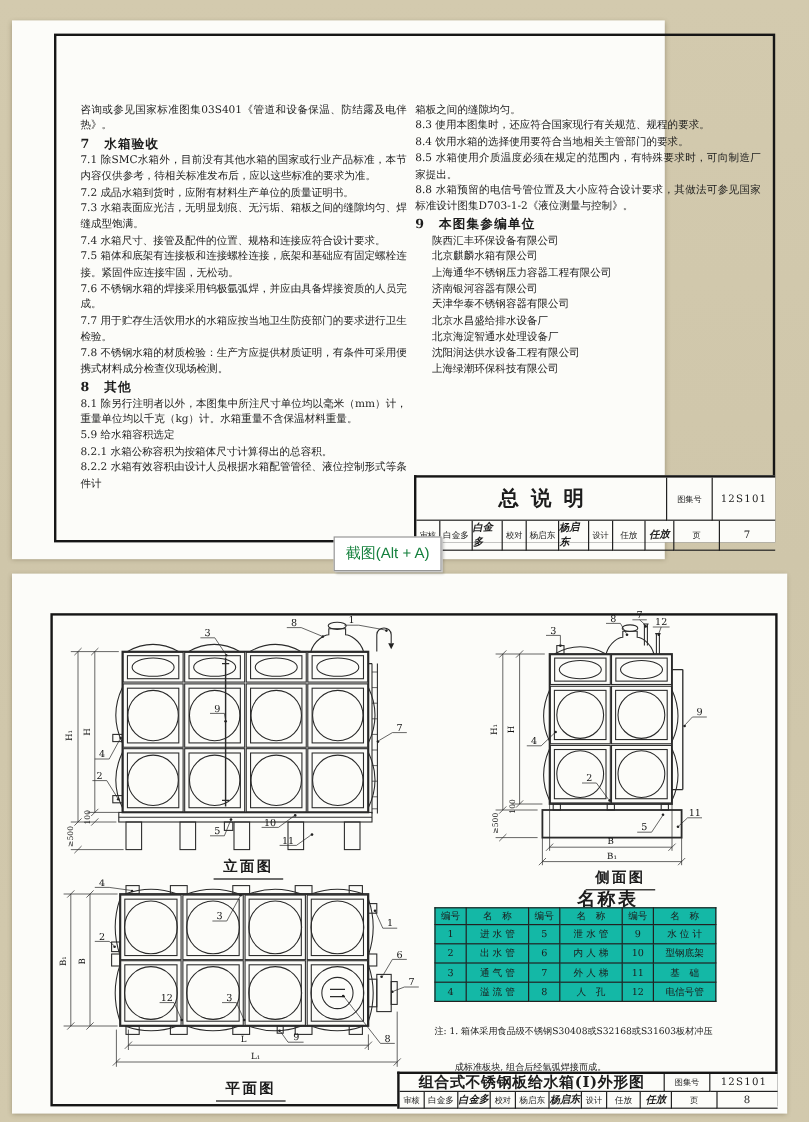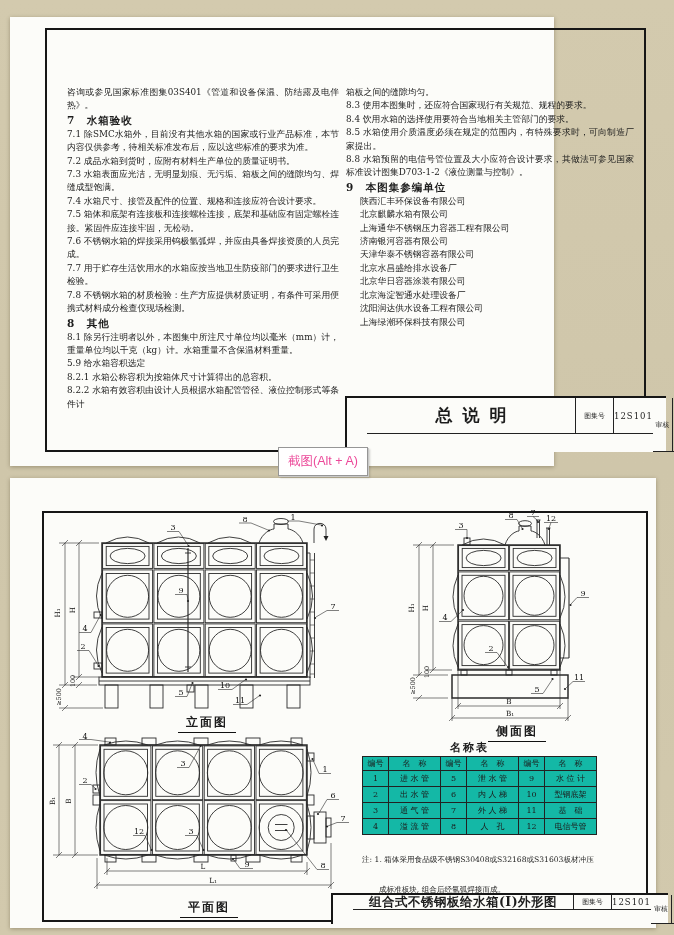--- a/index.html
+++ b/index.html
@@ -14,45 +14,45 @@
   .frame{position:absolute;border:2px solid #161616;}
   .frame1{left:35px;top:11px;width:597px;height:420px;}
   .frame2{left:32px;top:33px;width:602px;height:407px;}
   .col{position:absolute;font-size:8.8px;line-height:13.4px;text-align:justify;}
   .col p{margin:0;}
   .bp{font-size:8.8px;line-height:13.4px;}
   .bh{font-size:10.5px;line-height:15px;font-weight:bold;letter-spacing:1px;}
   .company{font-size:8.8px;line-height:13.4px;padding-left:14px;}
   
   .tblock{position:absolute;border-left:2px solid #161616;border-top:2px solid #161616;
-          display:flex;flex-direction:row;background:#fcfcf9;padding-left:20px;}
+          display:flex;flex-direction:column;background:#fcfcf9;}
   .tb-row{display:flex;flex:1;}
   .tb-cell{border-right:1px solid #222;border-bottom:1px solid #222;display:flex;
            align-items:center;justify-content:center;overflow:hidden;}
   .tb-cell.last{border-right:none;}
   .tb-title1{font-size:17px;font-weight:bold;letter-spacing:10px;text-indent:10px;}
   .tb-title2{font-size:12.5px;font-weight:bold;letter-spacing:.5px;white-space:nowrap;}
   .tb-lab{font-size:6.8px;}
   .tb-val{font-size:8.5px;letter-spacing:1px;}
   .tb-name{font-size:7.2px;}
   .sig{font-style:italic;font-weight:bold;font-size:8.5px;transform:rotate(-2deg);}
   
   table.ntable{border-collapse:collapse;background:#14b8a6;}
   table.ntable td,table.ntable th{border:1px solid #222;text-align:center;padding:0;
       font-weight:normal;font-size:8px;height:15px;}
   table.ntable tr.hd td{height:13px;font-size:8px;}
   .notes{font-size:7.6px;line-height:9.9px;white-space:pre;}
   .vtitle{position:absolute;font-size:12px;font-weight:bold;letter-spacing:2px;
           text-align:center;border-bottom:1.6px solid #111;padding-bottom:1px;}
-  .ttl-ntable{position:absolute;font-size:11px;font-weight:bold;letter-spacing:2px;}
+  .ttl-ntable{position:absolute;font-size:15px;font-weight:bold;letter-spacing:2px;margin-left:31px;}
   
   .tooltip{position:absolute;left:278px;top:447px;width:88px;height:27px;background:#fff;
            border:1px solid #969696;box-shadow:1px 1px 0 #c9c9c9,2px 2px 2px rgba(0,0,0,.18);
            z-index:20;display:flex;align-items:center;justify-content:center;
-           font-family:"Liberation Sans","DejaVu Sans",sans-serif;font-size:12.5px;color:#ec4899;}
+           font-family:"Liberation Sans","DejaVu Sans",sans-serif;font-size:12.5px;color:#15803d;}
   
   svg{display:block;}
   svg .ln{stroke:#2a2a2a;fill:none;stroke-width:.9;}
   svg .bold{stroke-width:1.5;}
   svg .thin{stroke-width:.6;}
   svg text{font-family:"DejaVu Serif","Liberation Serif",serif;fill:#111;stroke:none;
            font-size:8px;}
   svg text.dim{font-size:7.2px;}
   svg text.sm{font-size:6.4px;}
   svg .dot{fill:#222;stroke:none;}
@@ -89,21 +89,20 @@
         <p class="bp">8.4 饮用水箱的选择使用要符合当地相关主管部门的要求。</p>
         <p class="bp">8.5 水箱使用介质温度必须在规定的范围内，有特殊要求时，可向制造厂家提出。</p>
         <p class="bp">8.8 水箱预留的电信号管位置及大小应符合设计要求，其做法可参见国家标准设计图集D703-1-2《液位测量与控制》。</p>
         <p class="bh">9　本图集参编单位</p>
         <div class="company">陕西汇丰环保设备有限公司</div>
         <div class="company">北京麒麟水箱有限公司</div>
         <div class="company">上海通华不锈钢压力容器工程有限公司</div>
         <div class="company">济南银河容器有限公司</div>
         <div class="company">天津华泰不锈钢容器有限公司</div>
         <div class="company">北京水昌盛给排水设备厂</div>
-        <div class="company">北京华日容器涂装有限公司</div>
         <div class="company">北京海淀智通水处理设备厂</div>
         <div class="company">沈阳润达供水设备工程有限公司</div>
         <div class="company">上海绿潮环保科技有限公司</div>
       </div>
 
       <div class="tblock" style="left:298px;top:366px;width:299px;height:54px;">
         <div class="tb-row" style="height:36px;flex:none;">
           <div class="tb-cell" style="width:208px;">
             <span class="tb-title1">总说明</span>
           </div>

